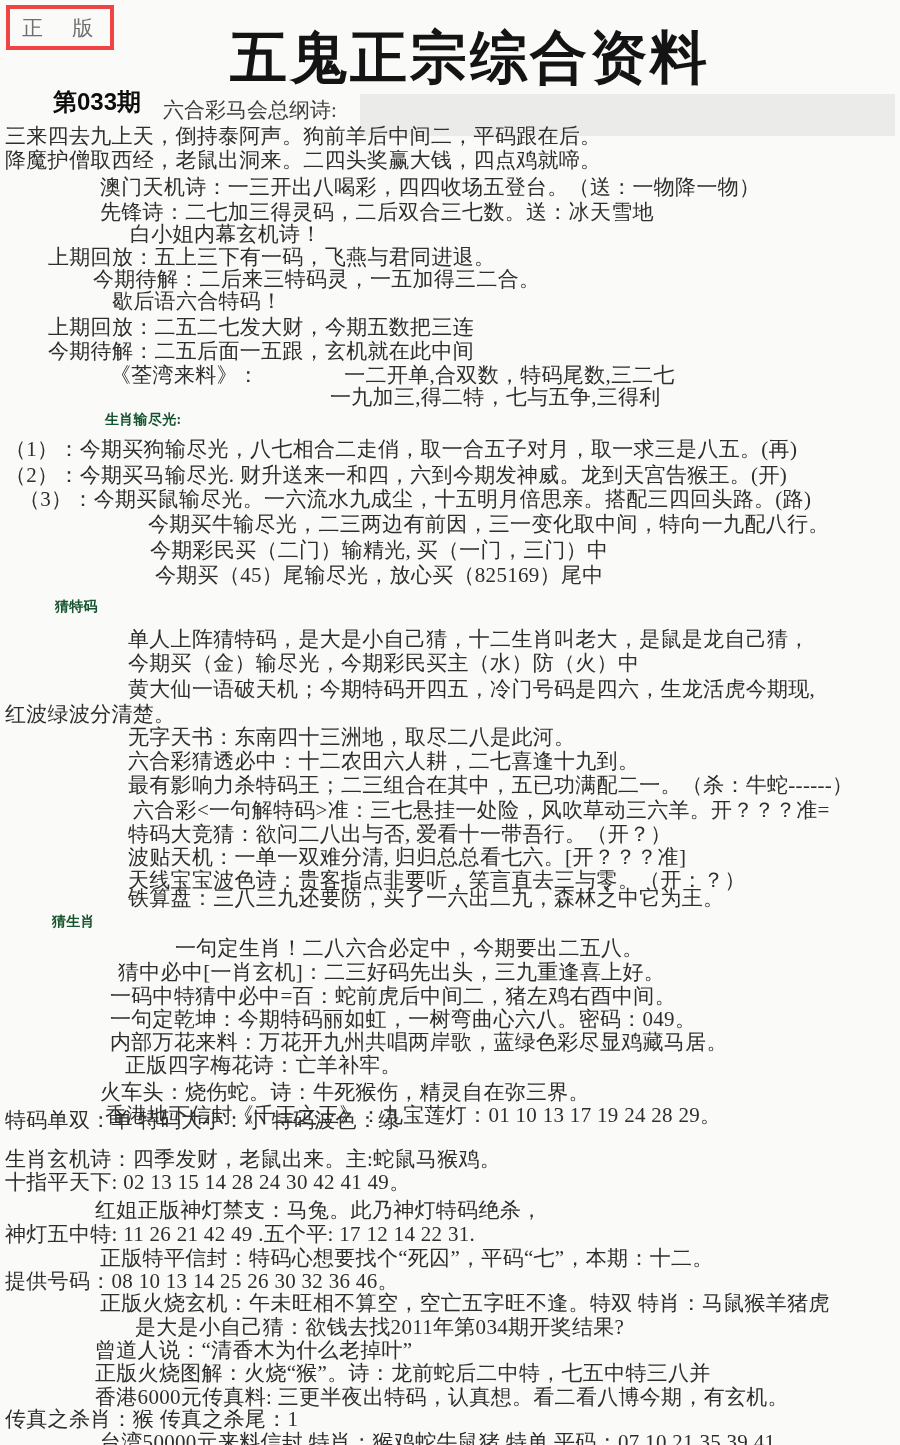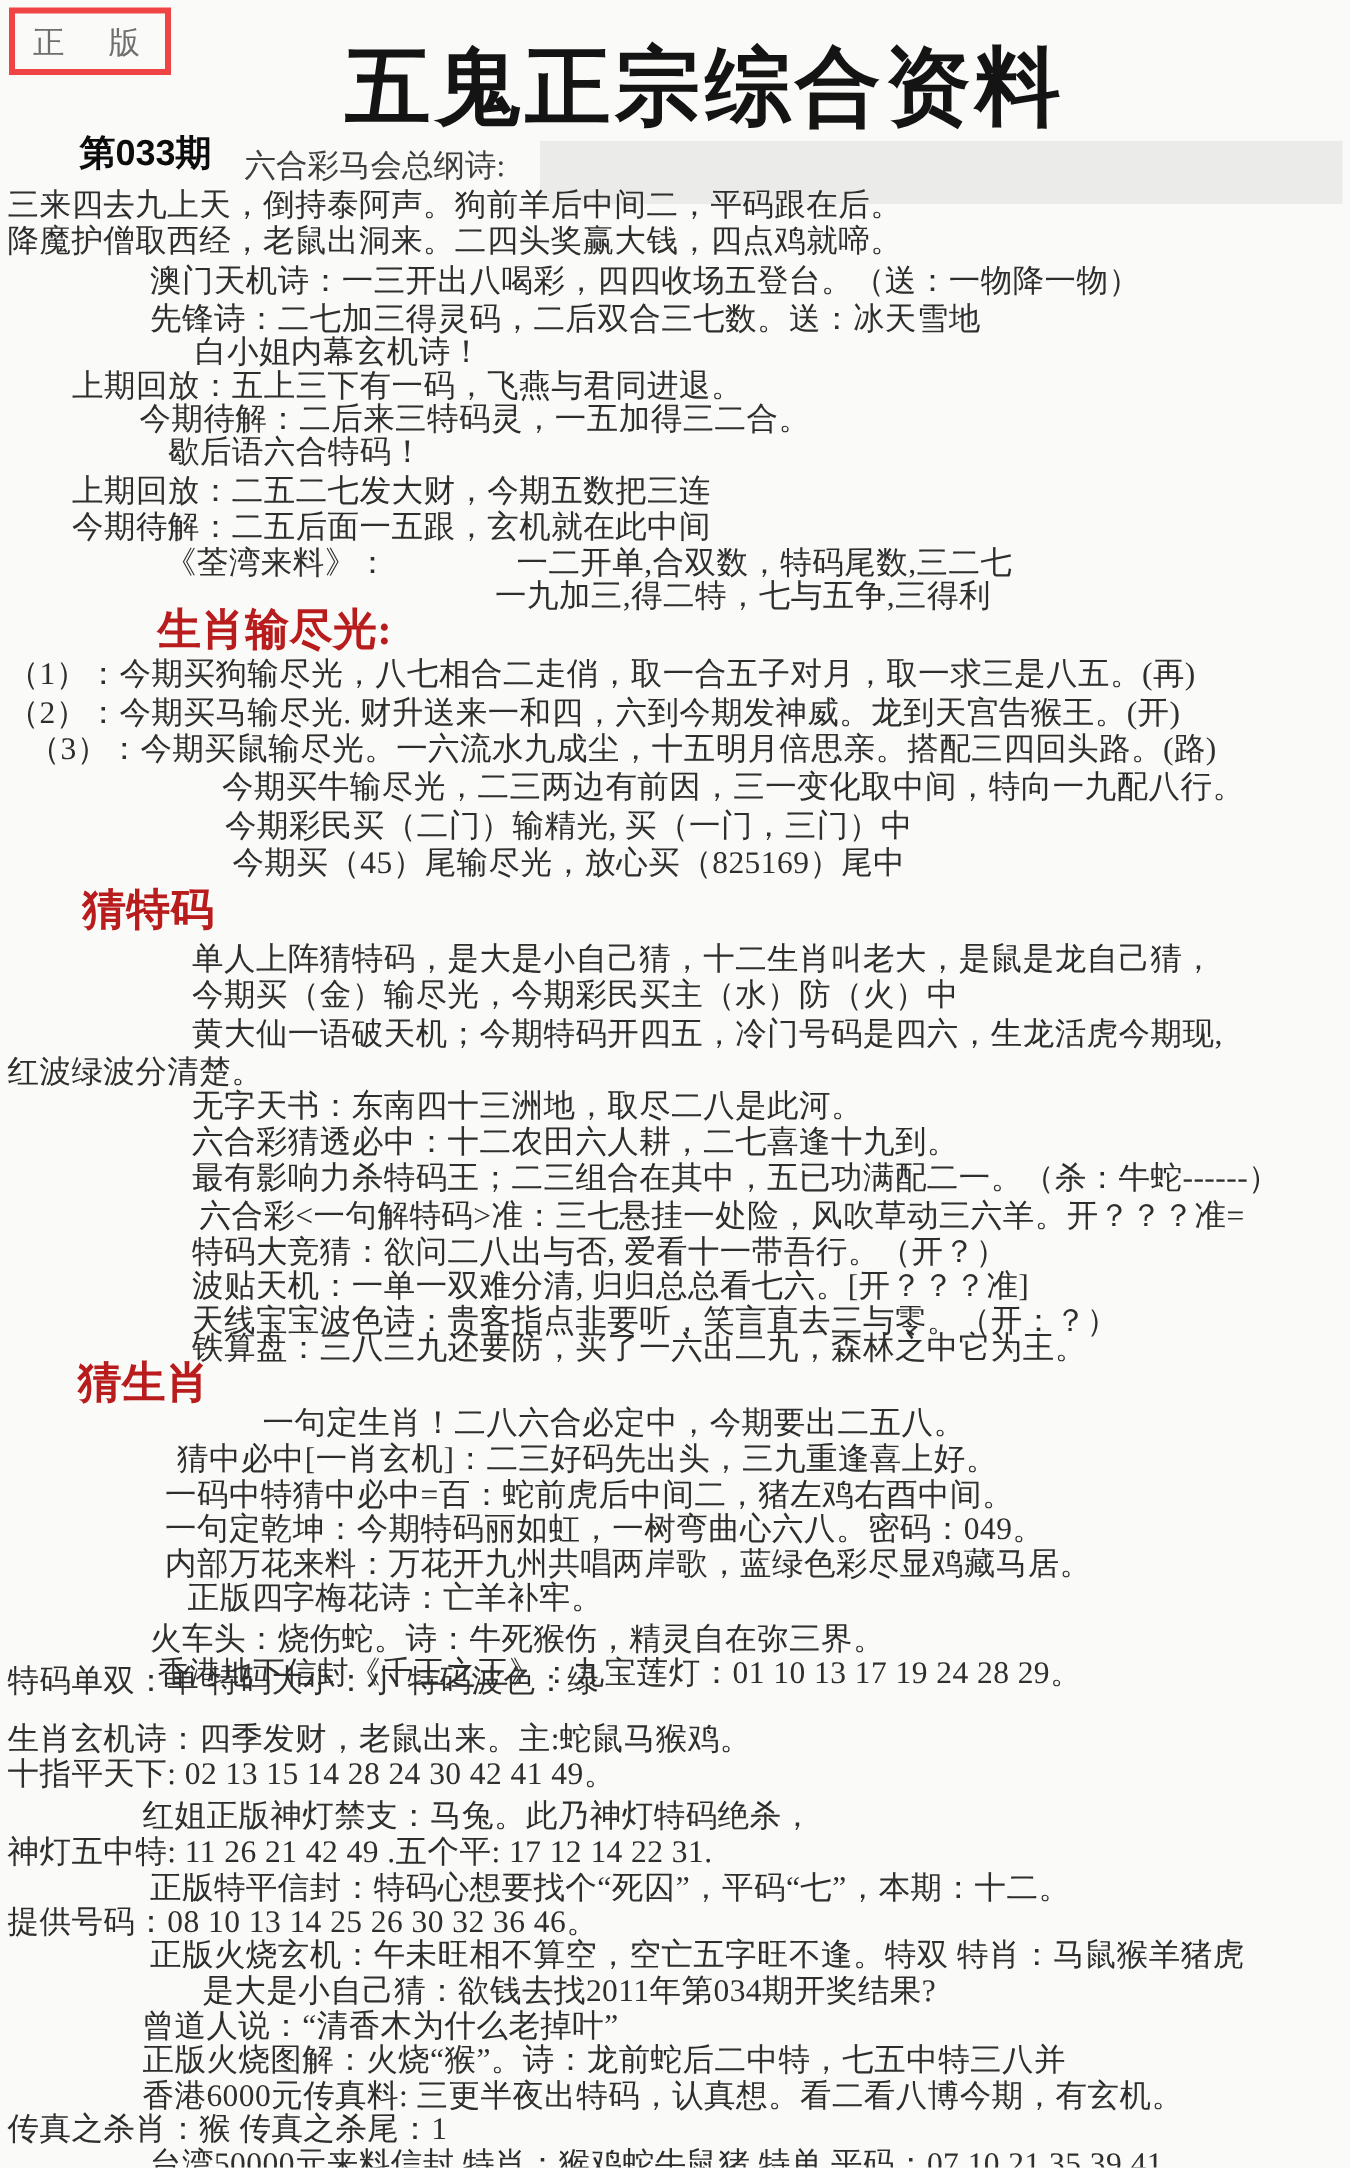--- a/index.html
+++ b/index.html
@@ -29,21 +29,21 @@
   .intro{
     position:absolute;left:163px;top:96px;
     font-size:21px;color:#3f3f3f;white-space:nowrap;
   }
   .line{
     position:absolute;white-space:nowrap;
     font-size:21px;line-height:24px;color:#2e2e2e;
     letter-spacing:0.3px;
   }
   .line.h{
-    color:#b91c1c;font-weight:bold;font-size:29px;
+    color:#14532d;font-weight:bold;font-size:14px;
   }
   .lastdraw{
     position:absolute;left:533px;top:252px;
     font-family:"Liberation Sans","DejaVu Sans",sans-serif;
     font-weight:bold;font-size:20px;color:#ee1313;white-space:nowrap;
   }
 </style>
 </head>
 <body>
 

